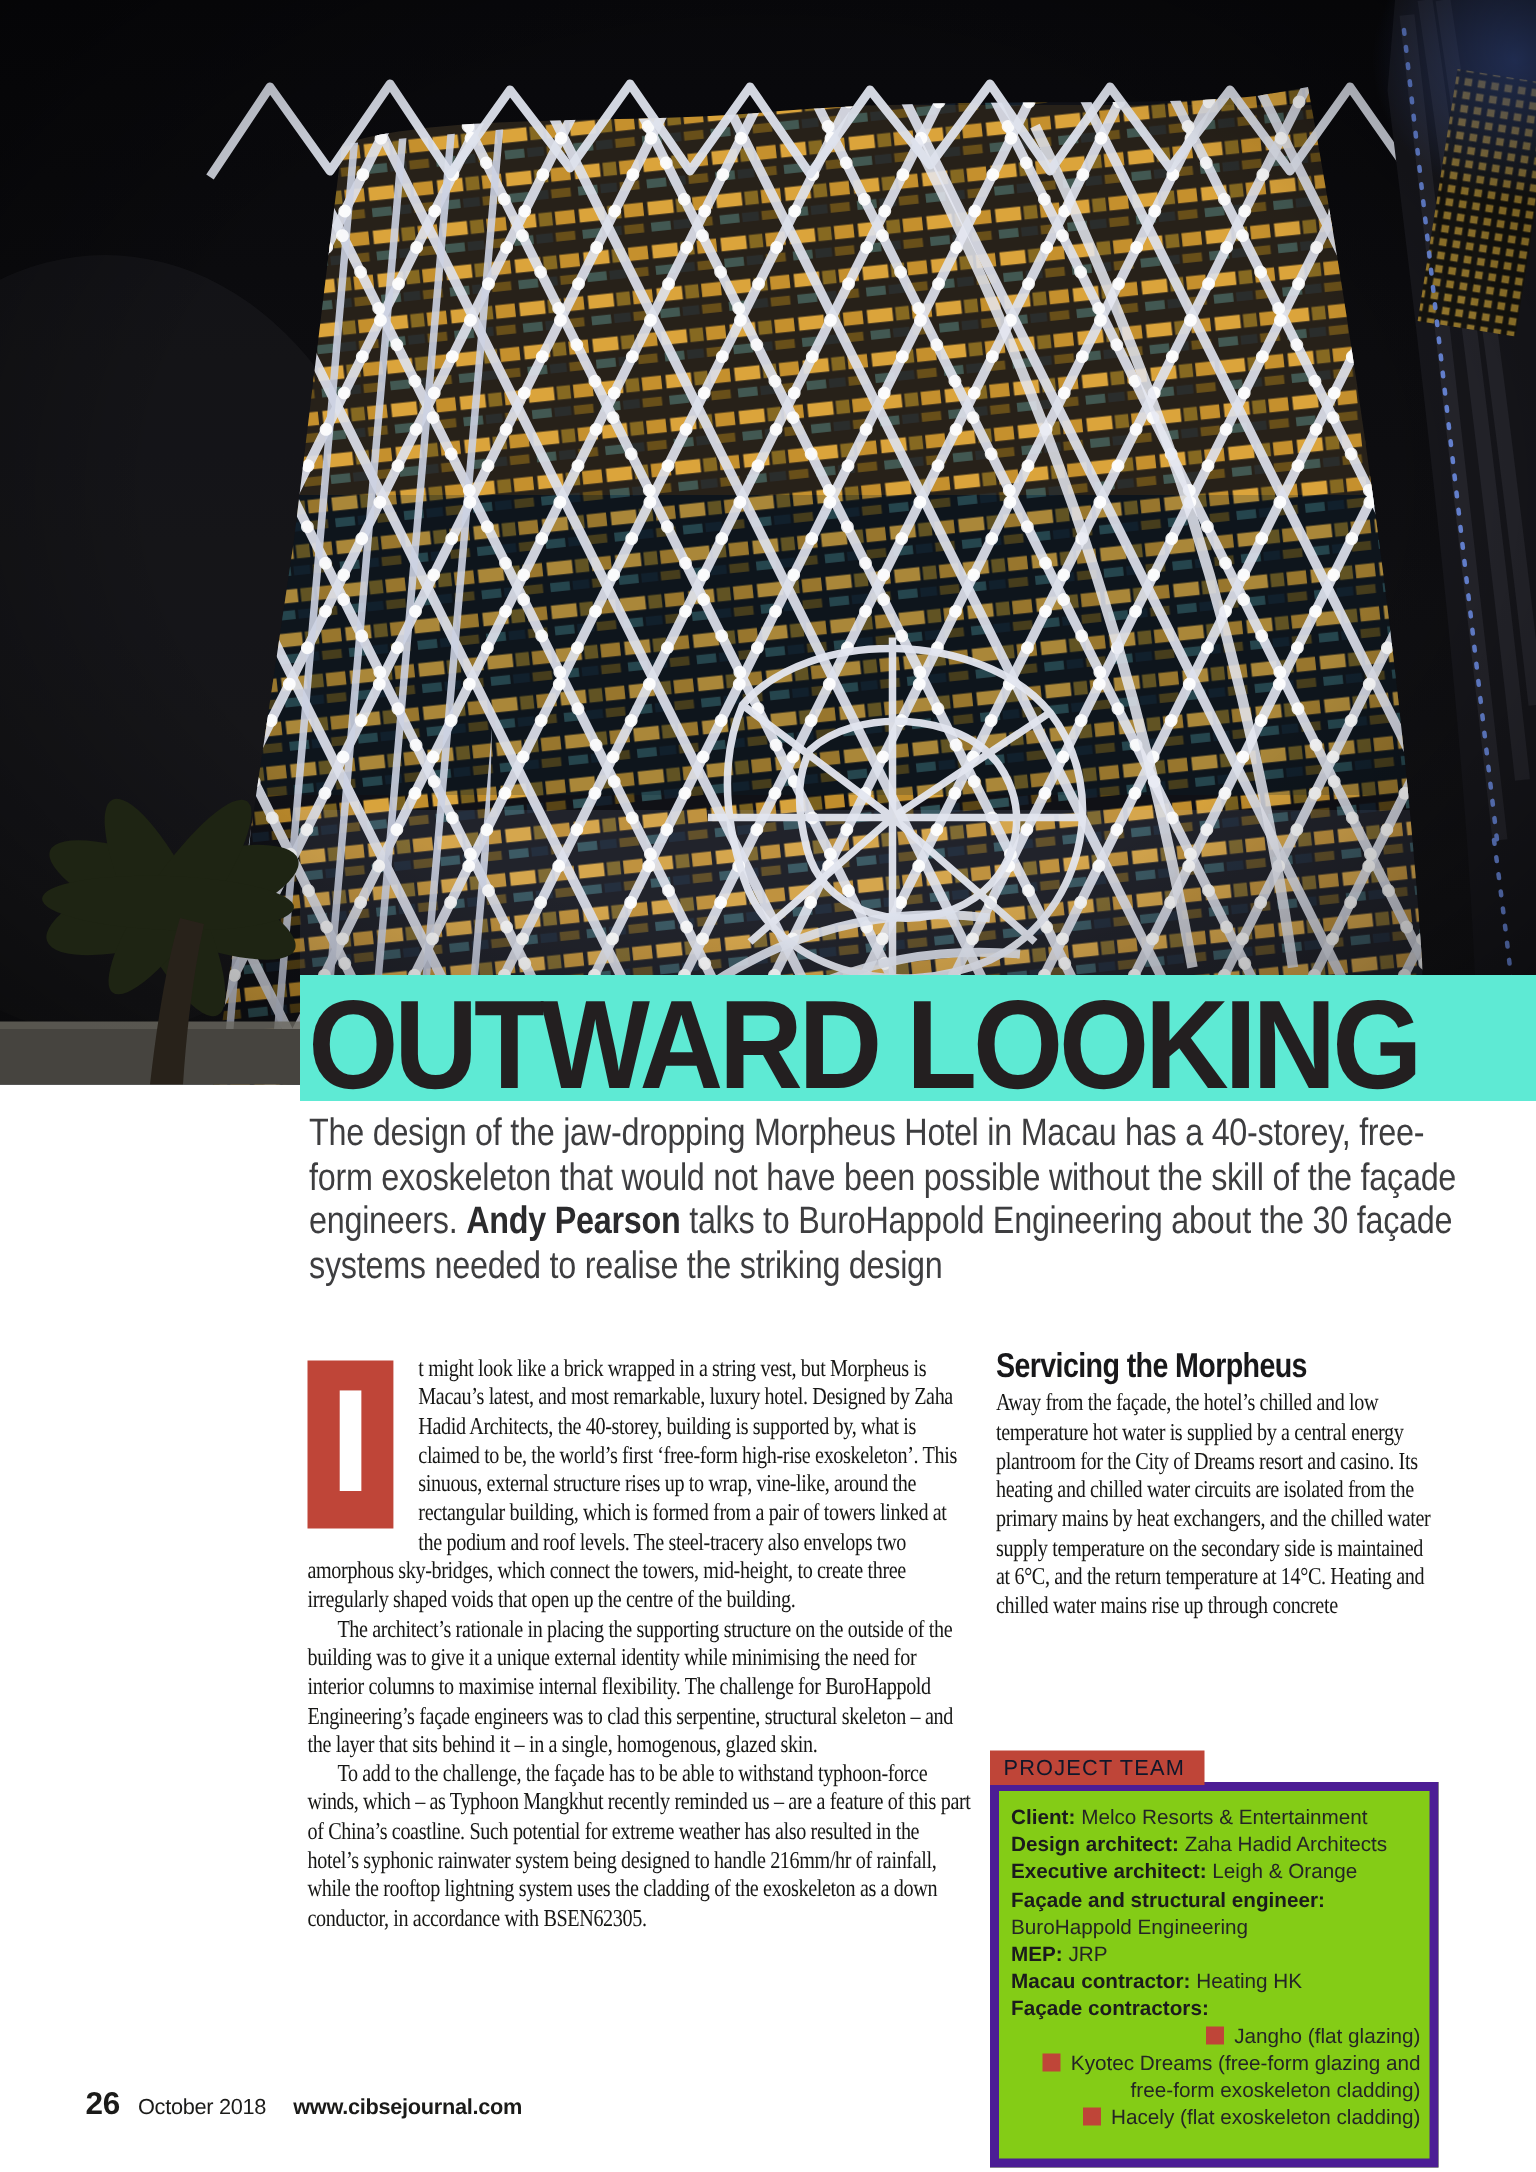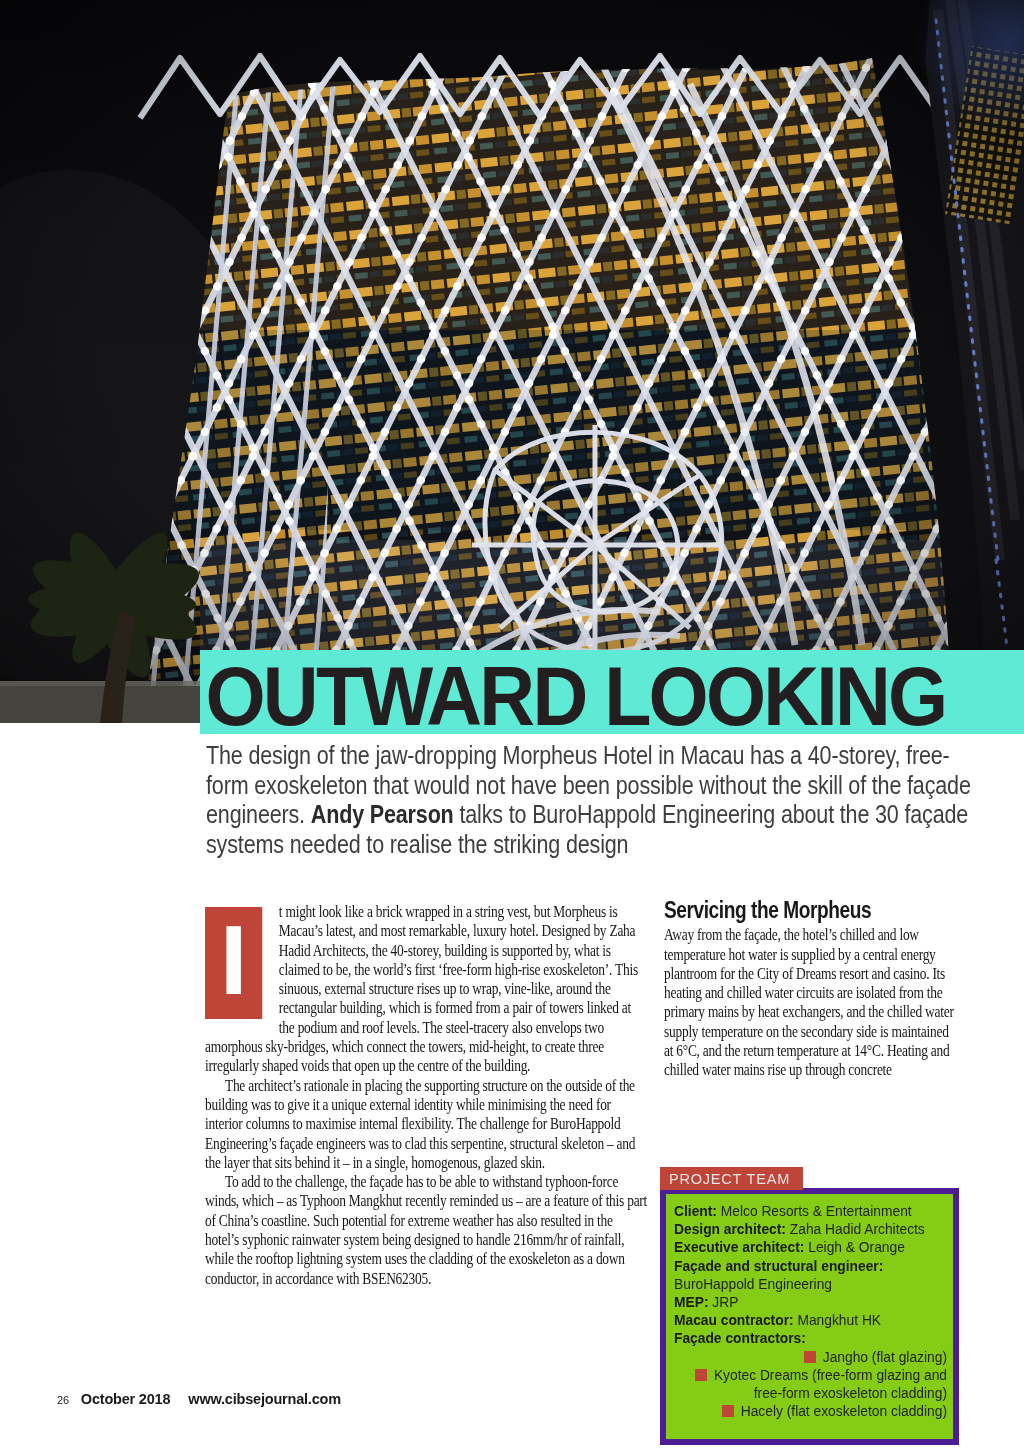--- a/index.html
+++ b/index.html
@@ -34,35 +34,35 @@
   .dropcap{float:left;width:69px;height:112px;background:var(--accent,#bf4538);
         margin:4px 20px 0 0;display:flex;align-items:center;justify-content:center;}
   .dropcap-letter{font-family:"DejaVu Sans",sans-serif;font-weight:700;font-size:92px;
         line-height:1;color:#ffffff;}
 
   .col-right h2{font-family:"Liberation Sans",sans-serif;font-size:23px;font-weight:700;
         letter-spacing:-0.5px;margin:0 0 6px 0;color:#18181a;}
 
   
   .team{position:absolute;left:660px;top:1167px;width:299px;z-index:4;}
-  .team-tab{display:inline-block;background:var(--accent,#bf4538);color:#e5e5e5;
+  .team-tab{display:inline-block;background:var(--accent,#bf4538);color:#0f172a;
         font-size:14.5px;letter-spacing:0.8px;padding:4px 13px 3px 9px;position:relative;
         z-index:1;margin-bottom:-2px;}
   .team-body{border:6px solid #4c1d95;background:#84cc16;padding:9px 6px 18px 8px;
         font-size:13.8px;line-height:18.2px;color:#242426;}
   .trow strong{font-weight:700;color:#1b1b1d;}
   .bullet-item{padding-left:19px;text-indent:-19px;text-align:right;}
   .sq{display:inline-block;width:12px;height:12px;background:var(--accent,#bf4538);
         margin-right:7px;vertical-align:-1px;}
 
   
   .footer{position:absolute;left:57px;top:1391px;z-index:3;font-size:14.5px;
         letter-spacing:-0.2px;color:#1b1b19;}
-  .footer .pageno{font-weight:400;font-size:11px;margin-right:12px;}
-  .footer .issue{font-weight:700;margin-right:18px;}
+  .footer .pageno{font-weight:700;font-size:21px;margin-right:12px;}
+  .footer .issue{font-weight:400;margin-right:18px;}
   .footer .site{font-weight:700;}
 </style>
 </head>
 <body>
 
 <div class="page">
 
   <div class="hero" aria-label="Morpheus Hotel, Macau - illuminated free-form white exoskeleton wrapping a glass tower at night, palm tree silhouette at lower left">
     <svg width="1024" height="723" viewBox="0 0 1024 723">
       <defs>
@@ -179,21 +179,21 @@
   </div>
 
   <div class="team">
     <div class="team-tab">PROJECT TEAM</div>
     <div class="team-body">
       <div class="trow"><strong>Client:</strong> <span>Melco Resorts &amp; Entertainment</span></div>
       <div class="trow"><strong>Design architect:</strong> <span>Zaha Hadid Architects</span></div>
       <div class="trow"><strong>Executive architect:</strong> <span>Leigh &amp; Orange</span></div>
       <div class="trow"><strong>Façade and structural engineer:</strong> <span>BuroHappold Engineering</span></div>
       <div class="trow"><strong>MEP:</strong> <span>JRP</span></div>
-      <div class="trow"><strong>Macau contractor:</strong> <span>Mangkhut HK</span></div>
+      <div class="trow"><strong>Macau contractor:</strong> <span>Heating HK</span></div>
       <div class="trow"><strong>Façade contractors:</strong> <span></span></div>
       <div class="bullet-item"><span class="sq"></span><span>Jangho (flat glazing)</span></div>
       <div class="bullet-item"><span class="sq"></span><span>Kyotec Dreams (free-form glazing and free-form exoskeleton cladding)</span></div>
       <div class="bullet-item"><span class="sq"></span><span>Hacely (flat exoskeleton cladding)</span></div>
     </div>
   </div>
 
   <div class="footer">
     <span class="pageno">26</span><span class="issue">October 2018</span><span class="site">www.cibsejournal.com</span>
   </div>

